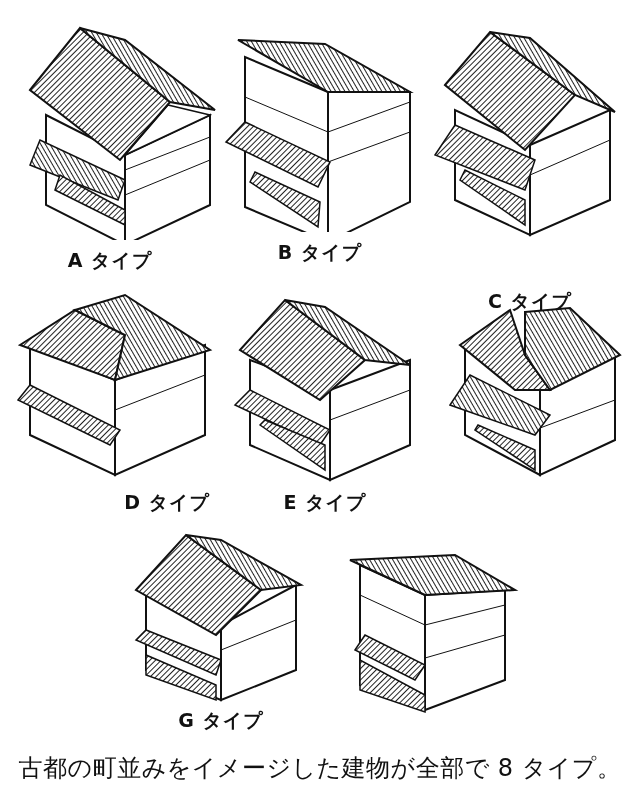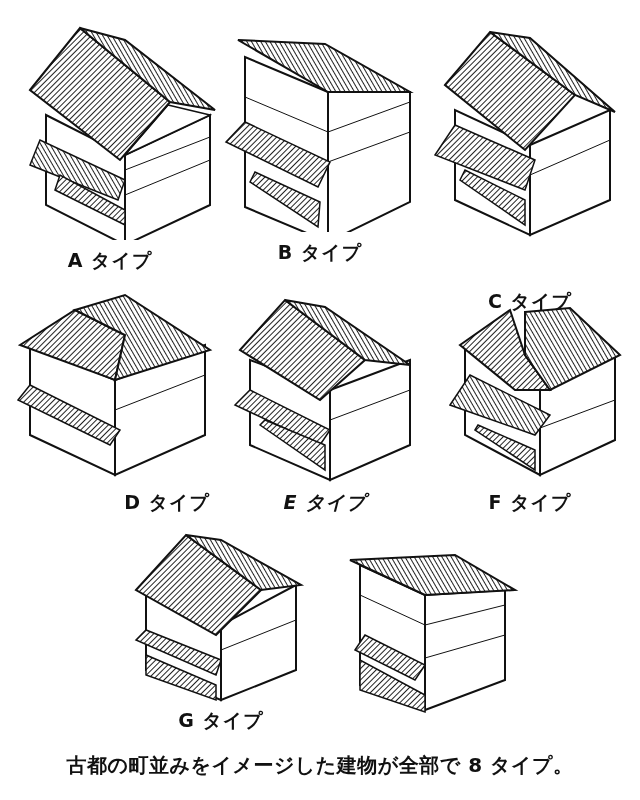--- a/index.html
+++ b/index.html
@@ -1,20 +1,20 @@
 <!DOCTYPE html>
 <html><head>
 <meta charset="utf-8">
 <style>
   html,body{margin:0;padding:0;background:#ffffff;}
   body{width:640px;height:800px;position:relative;overflow:hidden;font-family:"DejaVu Sans","Liberation Sans",sans-serif;color:#111;}
   .cell{position:absolute;width:200px;height:240px;}
   .cell svg{position:absolute;left:0;top:0;}
   .label{position:absolute;left:0;width:200px;text-align:center;font-weight:bold;font-size:19px;letter-spacing:1px;}
-  .caption{position:absolute;left:0;top:752px;width:640px;text-align:center;font-weight:bold;font-size:20px;letter-spacing:0.5px;}
+  .caption{position:absolute;left:0;top:752px;width:640px;text-align:center;font-weight:normal;font-size:24px;letter-spacing:0.5px;}
 </style>
 </head>
 <body>
 
 <svg width="0" height="0" style="position:absolute">
   <defs>
     <pattern id="hatch" width="4" height="4" patternUnits="userSpaceOnUse" patternTransform="rotate(45)">
       <rect width="4" height="4" fill="#fff"></rect>
       <line x1="0" y1="0" x2="0" y2="4" stroke="#222" stroke-width="2"></line>
     </pattern>
@@ -82,34 +82,33 @@
 <div class="cell" style="left:225px;top:295px;">
   <svg width="200" height="200">
     <polygon points="25,65 25,150 105,185 105,95" fill="#fff" stroke="#111" stroke-width="2"></polygon>
     <polygon points="105,95 105,185 185,150 185,65" fill="#fff" stroke="#111" stroke-width="2"></polygon>
     <line x1="105" y1="125" x2="185" y2="95" stroke="#111"></line>
     <polygon points="15,55 60,5 140,65 95,105" fill="url(#hatch)" stroke="#111" stroke-width="2"></polygon>
     <polygon points="60,5 100,12 185,70 140,65" fill="url(#hatch2)" stroke="#111" stroke-width="2"></polygon>
     <polygon points="10,110 25,95 105,135 95,150" fill="url(#hatch)" stroke="#111" stroke-width="1.5"></polygon>
     <polygon points="35,130 40,125 100,150 100,175" fill="url(#hatch)" stroke="#111" stroke-width="1.5"></polygon>
   </svg>
-  <div class="label" style="top:195px;font-style:italic;">E タイプ</div>
+  <div class="label" style="top:195px;">E タイプ</div>
 </div>
 
 <div class="cell" style="left:430px;top:300px;">
   <svg width="200" height="190">
     <polygon points="35,45 35,135 110,175 110,90" fill="#fff" stroke="#111" stroke-width="2"></polygon>
     <polygon points="110,90 110,175 185,140 185,55" fill="#fff" stroke="#111" stroke-width="2"></polygon>
     <line x1="110" y1="128" x2="185" y2="100" stroke="#111"></line>
     <polygon points="30,45 80,10 95,55 120,90 85,90" fill="url(#hatch)" stroke="#111" stroke-width="2"></polygon>
     <polygon points="95,12 140,8 190,55 120,90 95,55" fill="url(#hatch2)" stroke="#111" stroke-width="2"></polygon>
     <polygon points="20,105 40,75 120,115 105,135" fill="url(#hatch2)" stroke="#111" stroke-width="1.5"></polygon>
     <polygon points="45,130 48,125 105,150 105,170" fill="url(#hatch)" stroke="#111" stroke-width="1.5"></polygon>
   </svg>
-  <div class="label" style="top:190px;">F タイプ</div>
 </div>
 
 <div class="cell" style="left:121px;top:530px;">
   <svg width="200" height="180">
     <polygon points="25,65 25,140 100,170 100,95" fill="#fff" stroke="#111" stroke-width="2"></polygon>
     <polygon points="100,95 100,170 175,140 175,55" fill="#fff" stroke="#111" stroke-width="2"></polygon>
     <line x1="100" y1="120" x2="175" y2="90" stroke="#111"></line>
     <polygon points="15,60 65,5 140,60 95,105" fill="url(#hatch)" stroke="#111" stroke-width="2"></polygon>
     <polygon points="65,5 100,10 180,55 140,60" fill="url(#hatch2)" stroke="#111" stroke-width="2"></polygon>
     <polygon points="15,110 25,100 100,130 95,145" fill="url(#hatch)" stroke="#111" stroke-width="1.5"></polygon>

